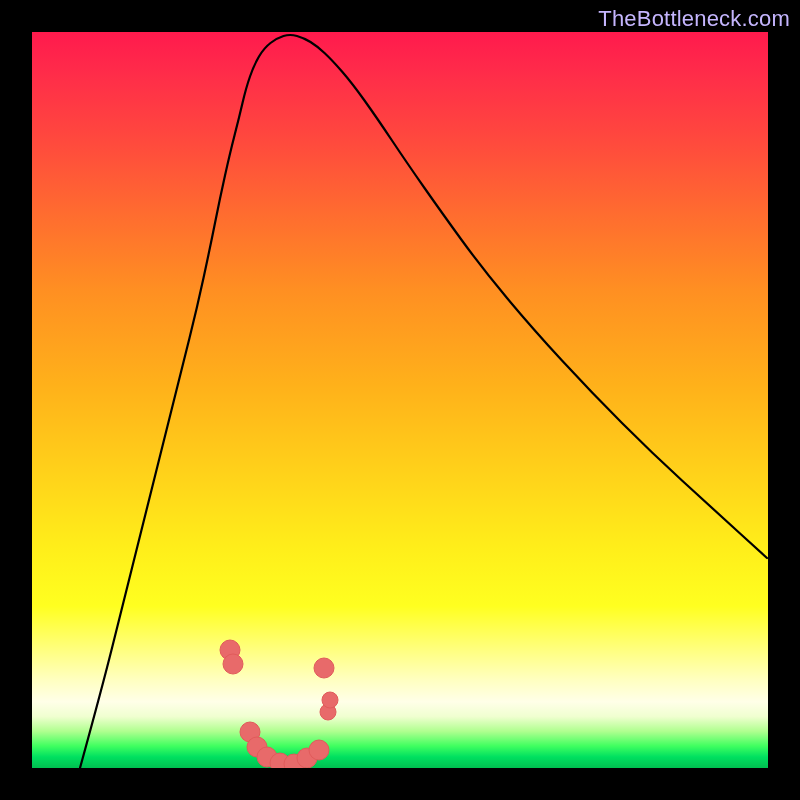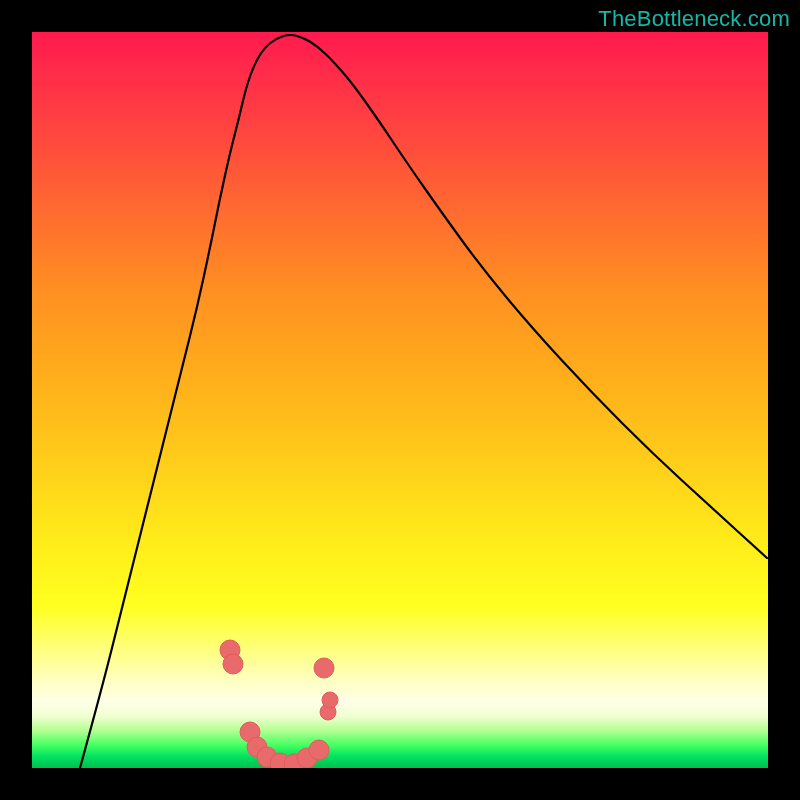--- a/index.html
+++ b/index.html
@@ -35,21 +35,21 @@
       #00e060 98.5%,
       #00c050 100%
     );
   }
   .watermark {
     position: absolute;
     top: 6px;
     right: 10px;
     font-family: Arial, Helvetica, sans-serif;
     font-size: 22px;
-    color: #14b8a6;
+    color: #c4b5fd;
     letter-spacing: 0.2px;
   }
   svg.curve-layer {
     position: absolute;
     left: 32px;
     top: 32px;
     width: 736px;
     height: 736px;
     pointer-events: none;
   }

